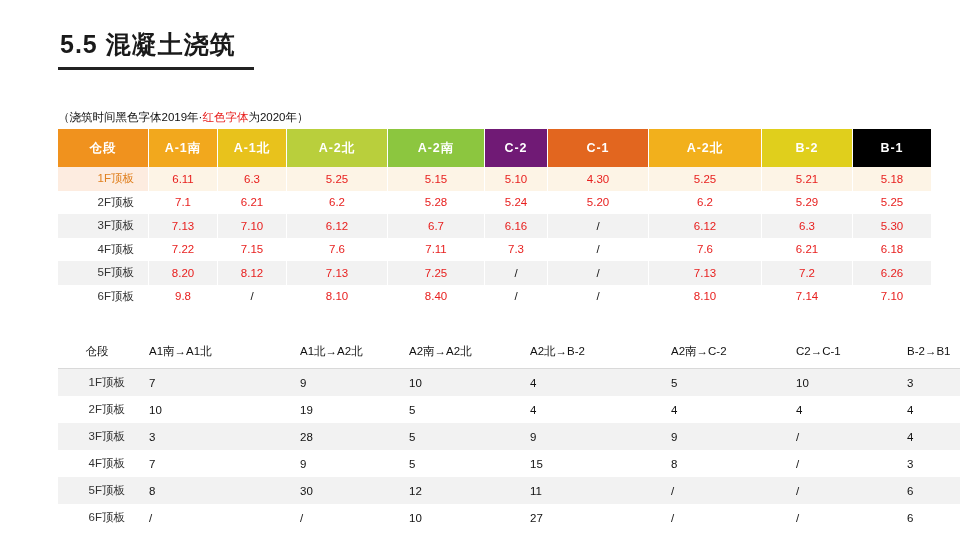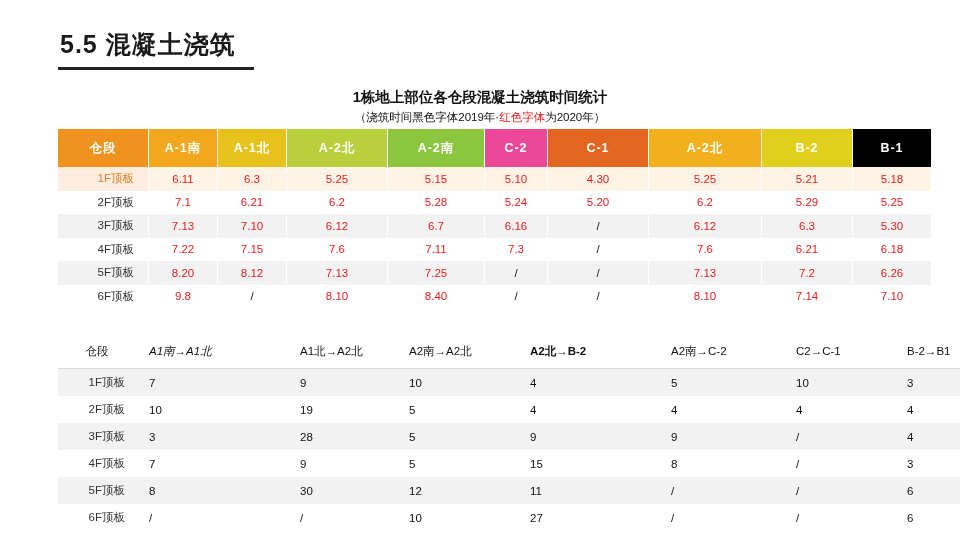--- a/index.html
+++ b/index.html
@@ -43,21 +43,20 @@
     width: 844px;
     text-align: center;
     font-size: 14.5px;
     font-weight: bold;
     color: #111111;
   }
   .block-subtitle {
     position: absolute;
     left: 58px;
     width: 844px;
-    text-align: center;
     font-size: 11.5px;
     color: #111111;
   }
   .block-subtitle .red {
     color: #e8201f;
   }
 
   table {
     border-collapse: collapse;
     table-layout: fixed;
@@ -161,34 +160,33 @@
   .t2 tr.even td { background: #ffffff; }
 </style>
 </head>
 <body>
 
 <div class="page">
 
   <div class="page-title">5.5 混凝土浇筑</div>
   <div class="title-rule"></div>
 
-  <div class="block-title" style="top:88px">1栋地上部位各仓段混凝土浇筑时间统计</div>
   <div class="block-subtitle" style="top:110px">
     <span>（浇筑时间黑色字体2019年·</span><span class="red">红色字体</span><span>为2020年）</span>
   </div>
 
   <table class="t1">
     <thead>
       <tr id="t1head">
           <th class="first" style="background: rgb(240, 146, 30); width: 88px;">仓段</th>
           <th style="background: rgb(242, 168, 29); width: 66px;">A-1南</th>
           <th style="background: rgb(232, 194, 28); width: 66px;">A-1北</th>
           <th style="background: rgb(185, 207, 60); width: 98px;">A-2北</th>
           <th style="background: rgb(140, 198, 63); width: 94px;">A-2南</th>
-          <th style="background: #ec4899; width: 60px;">C-2</th>
+          <th style="background: #701a75; width: 60px;">C-2</th>
           <th style="background: rgb(226, 102, 31); width: 98px;">C-1</th>
           <th style="background: rgb(242, 176, 28); width: 110px;">A-2北</th>
           <th style="background: rgb(224, 207, 28); width: 88px;">B-2</th>
           <th style="background: #000000; width: 76px;">B-1</th>
         </tr>
     </thead>
     <tbody id="t1body">
         <tr class="row0 odd">
           <td class="lbl">1F顶板</td>
           <td>6.11</td>
@@ -262,24 +260,24 @@
           <td>7.10</td>
         </tr>
       </tbody>
   </table>
 
 
   <table class="t2">
     <thead>
       <tr id="t2head">
           <th class="c0" style="width: 78px;">仓段</th>
-          <th style="width: 138px; font-style: italic;">A1南→A1北</th>
+          <th style="width: 138px;">A1南→A1北</th>
           <th style="width: 96px;">A1北→A2北</th>
           <th style="width: 108px;">A2南→A2北</th>
-          <th style="width: 128px; font-weight: bold;">A2北→B-2</th>
+          <th style="width: 128px;">A2北→B-2</th>
           <th style="width: 112px;">A2南→C-2</th>
           <th style="width: 98px;">C2→C-1</th>
           <th style="width: 86px;">B-2→B1</th>
         </tr>
     </thead>
     <tbody id="t2body">
         <tr class="odd">
           <td class="c0">1F顶板</td>
           <td>7</td>
           <td>9</td>

